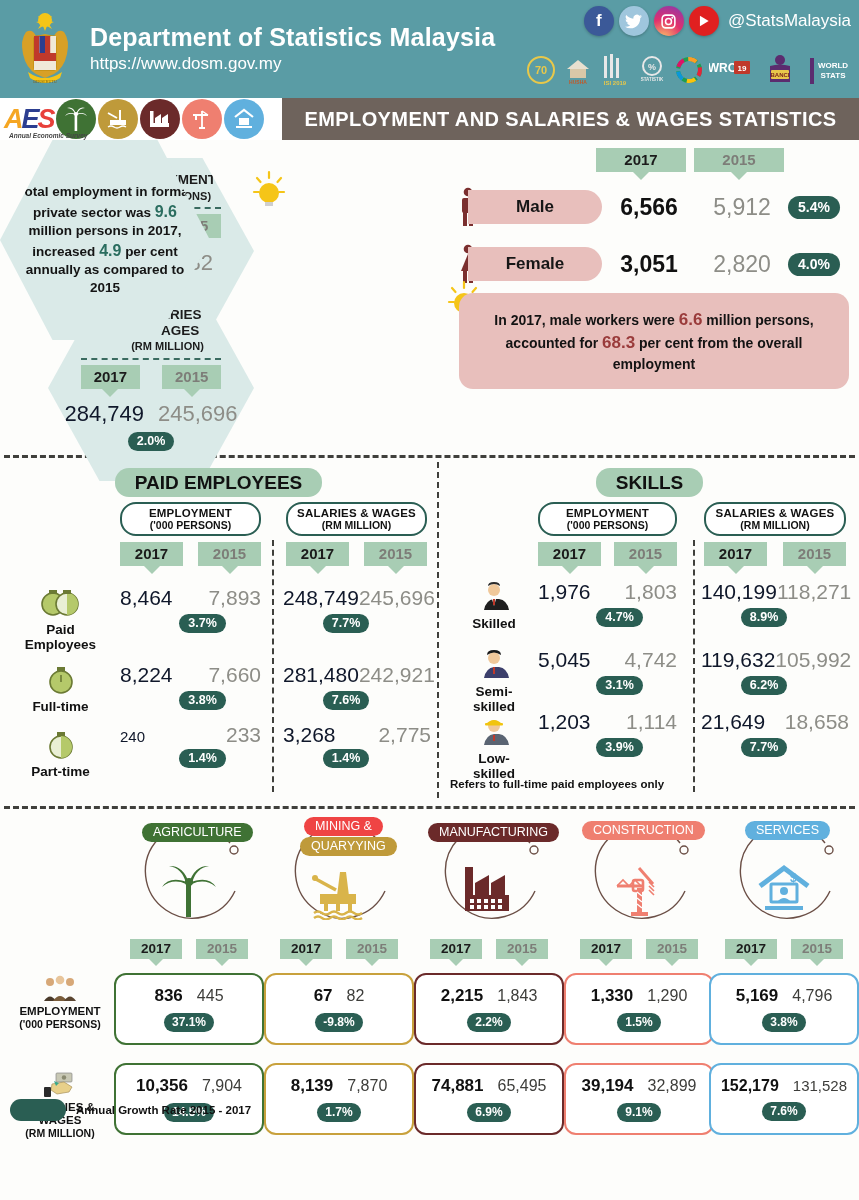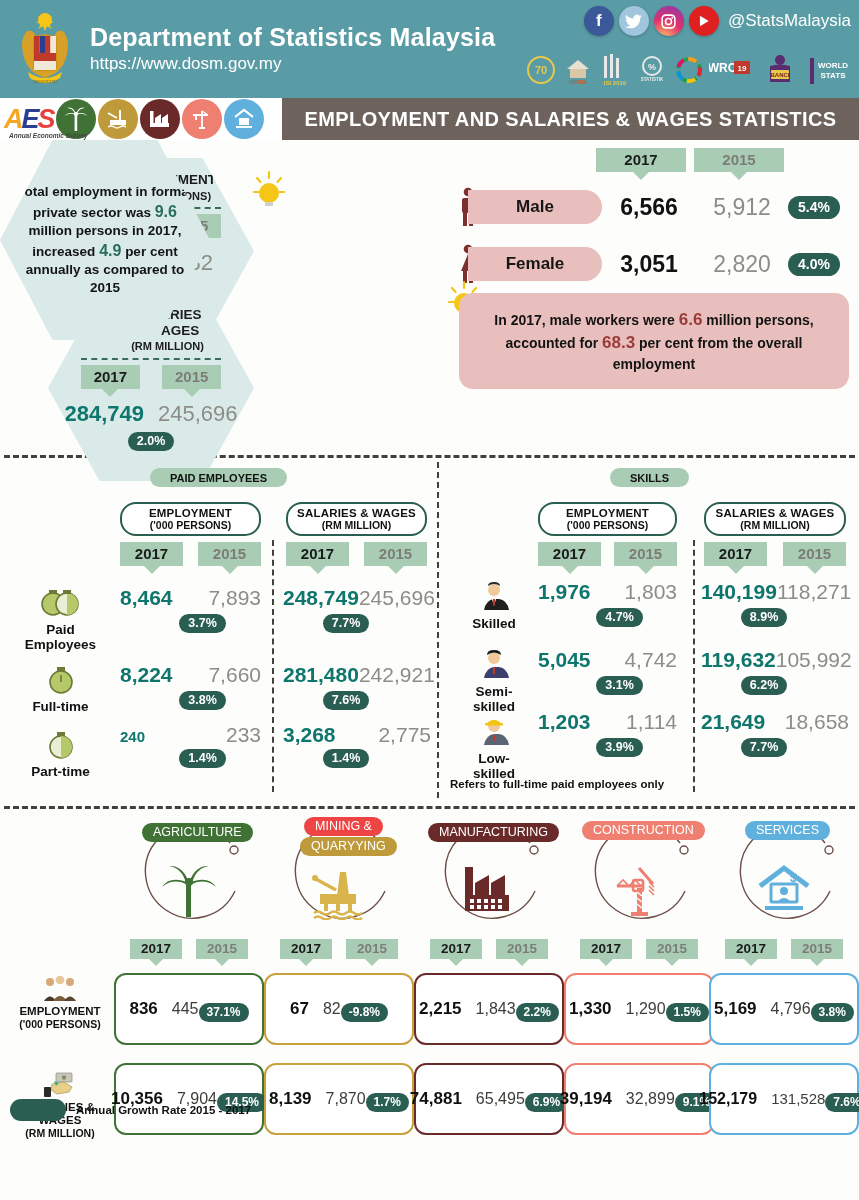--- a/index.html
+++ b/index.html
@@ -48,21 +48,21 @@
 
   
   .yr-tag { display: inline-block; position: relative; background: #a8cdb4; padding: 3px 13px 4px;
             font-size: 15px; font-weight: bold; text-align: center; }
   .yr-tag::after { content: ""; position: absolute; left: 50%; bottom: -8px; transform: translateX(-50%);
                    border-left: 9px solid transparent; border-right: 9px solid transparent; border-top: 9px solid #a8cdb4; }
   .yr-2017 { color: #1b1b1b; }
   .yr-2015 { color: #7d7d78; }
   .pct { display: inline-block; background: #2a5e53; color: #fff; font-size: 12.5px; font-weight: bold;
          border-radius: 11px; padding: 2px 9px 3px; }
-  .v17 { font-size: 22px; font-weight: bold; color: #0f766e; }
+  .v17 { font-size: 22px; font-weight: normal; color: #0f172a; }
   .v15 { font-size: 22px; color: #8d8d87; }
 
   
   .sec1 { position: relative; height: 315px; }
   .hexbox { position: absolute; width: 206px; height: 186px; background: #daeae8;
             clip-path: polygon(25% 0%, 75% 0%, 100% 50%, 75% 100%, 25% 100%, 0% 50%); }
   .hex-emp { left: 48px; top: 18px; }
   .hex-sal { left: 48px; top: 155px; }
   .hex-msg { left: 228px; top: 48px; width: 210px; height: 200px; background: #daeae8;
              clip-path: polygon(25% 0%, 75% 0%, 100% 50%, 75% 100%, 25% 100%, 0% 50%);
@@ -91,21 +91,21 @@
               border-radius: 14px; padding: 15px 18px; }
   .note-txt { font-size: 14px; font-weight: bold; text-align: center; color: #131313; line-height: 1.38; }
   .note-hl { color: #9a3b3b; }
 
   
   .hsep { border-top: 3px dashed #40403c; margin: 0 4px; }
   .vsep { position: absolute; border-left: 2.5px dashed #40403c; }
 
   
   .sec2 { position: relative; height: 348px; }
-  .grp-title { background: #a8cdb4; border-radius: 14px; padding: 4px 20px 3px; font-size: 11px; font-weight: bold;
+  .grp-title { background: #a8cdb4; border-radius: 14px; padding: 4px 20px 3px; font-size: 19px; font-weight: bold;
                color: #111; display: inline-block; }
   .cap-pill { border: 2px solid #2a5e53; border-radius: 16px; padding: 3px 8px; text-align: center; background: #fff; }
   .cap-pill .l1 { font-size: 11.5px; font-weight: bold; color: #111; letter-spacing: .2px; }
   .cap-pill .l2 { font-size: 10.5px; font-weight: bold; color: #111; }
   .rowlbl { font-size: 13.5px; font-weight: bold; text-align: center; color: #111; line-height: 1.1; }
   .ricon { width: 44px; height: 36px; margin: 0 auto 3px; display: flex; align-items: center; justify-content: center; }
 
   .footnote { position: absolute; font-size: 11.5px; font-weight: bold; color: #111; }
 
   
@@ -114,21 +114,21 @@
   .arcwrap { position: relative; height: 118px; }
   .sect-tag { position: absolute; border-radius: 13px; padding: 2px 11px 3px; font-size: 12.5px; color: #fff;
               white-space: nowrap; z-index: 3; }
   .sect-icon { position: absolute; left: 50%; top: 44px; transform: translateX(-50%); width: 62px; height: 62px;
                display: flex; align-items: center; justify-content: center; }
   .sect-years { display: flex; justify-content: center; gap: 14px; margin-top: 6px; }
   .yr-sm { background: #a8cdb4; padding: 2px 11px 3px; font-size: 13.5px; font-weight: bold; position: relative; }
   .yr-sm::after { content: ""; position: absolute; left: 50%; bottom: -7px; transform: translateX(-50%);
                   border-left: 8px solid transparent; border-right: 8px solid transparent; border-top: 8px solid #a8cdb4; }
   .databox { border: 2.5px solid #888; border-radius: 12px; height: 72px; margin-top: 14px;
-             display: flex; flex-direction: row; align-items: center; justify-content: center; background: #fff; }
+             display: flex; flex-direction: column; align-items: center; justify-content: center; background: #fff; }
   .db-vals { display: flex; align-items: baseline; gap: 14px; }
   .db-17 { font-size: 17px; font-weight: bold; color: #111; }
   .db-15 { font-size: 16px; color: #3d3d3a; }
   .db-pct { background: #2a5e53; color: #fff; font-size: 12px; font-weight: bold; border-radius: 10px; padding: 2px 8px 3px; margin-top: 7px; }
 
   .leftlbl { position: absolute; left: 4px; width: 112px; text-align: center; }
   .leftlbl .t { font-size: 11.5px; font-weight: bold; color: #111; line-height: 1.15; }
   .leftlbl .s { font-size: 10.5px; font-weight: bold; color: #111; }
 
   .legend { position: absolute; left: 10px; bottom: 18px; display: flex; align-items: center; gap: 10px; }

